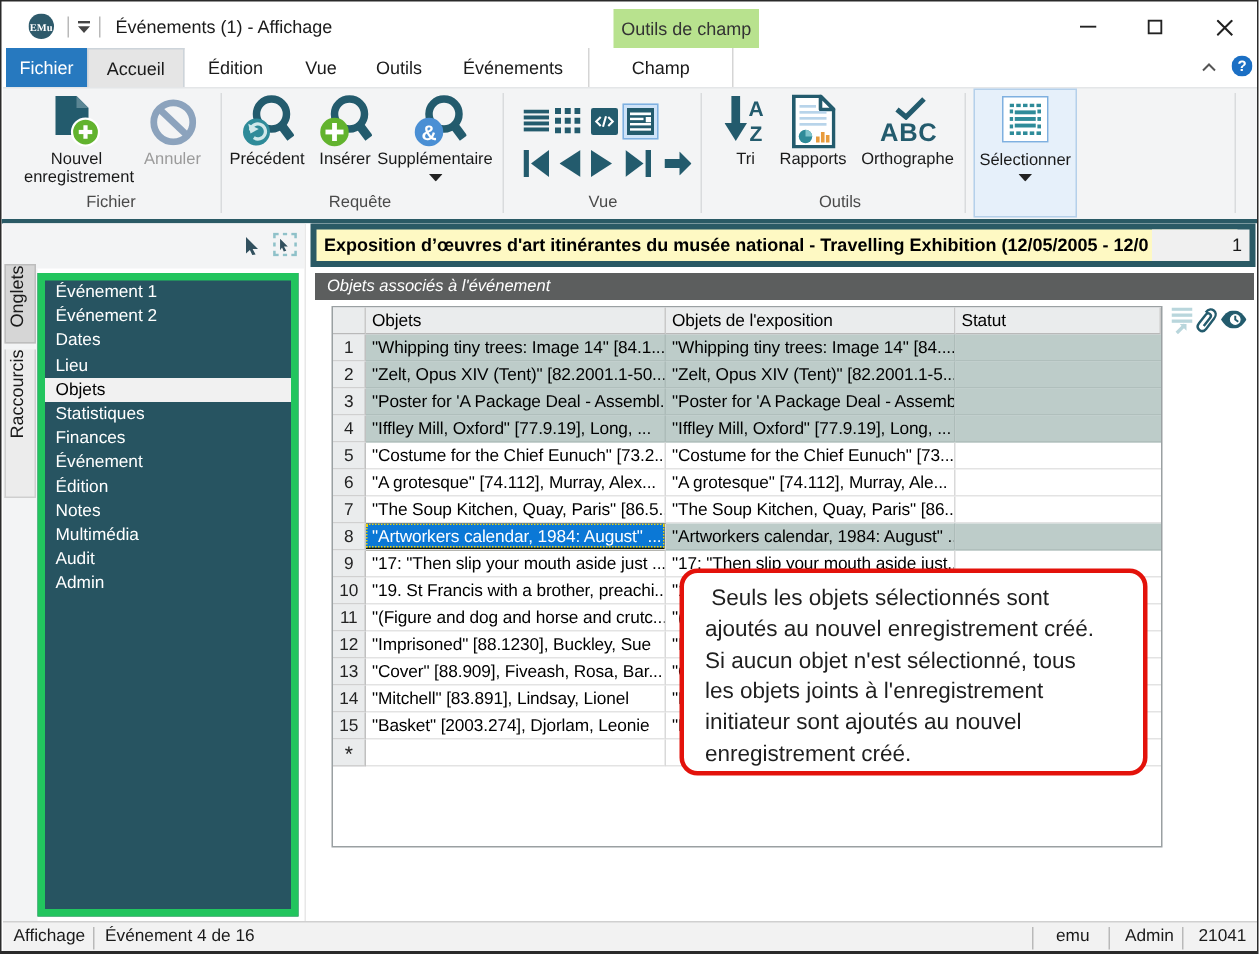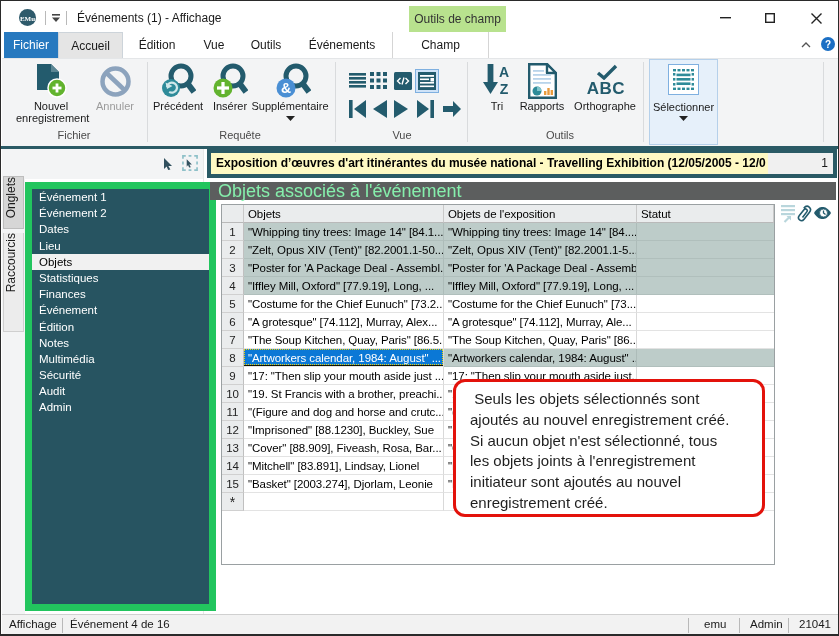--- a/index.html
+++ b/index.html
@@ -46,26 +46,26 @@
 #onefield { left:561px; top:4px; width:65px; height:21px; background:#f0f0f0; 
   font-size:12px; color:#1a1a1a; line-height:21px; text-align:right; padding-right:5px; }
 
 #tabstrip { left:0; top:30px; width:23px; height:435px; background:#f3f4f5; }
 .vtab { position:absolute; left:1px; width:21px; font-size:12px; color:#1a1a1a; }
 .vtab span { display:block; transform:rotate(180deg); writing-mode:vertical-rl; 
   width:21px; text-align:center; }
 #vtab-onglets { top:27px; height:53px; background:#d6d6d6; border:1px solid #bdbdbd; }
 #vtab-racc { top:84px; height:99px; background:#ececec; border:1px solid #cfcfcf; border-top:none; }
 
-#sidebar { left:23px; top:33px; width:191px; height:429px; background:#275461; border:7px solid #22c55e;}
+#sidebar { left:23px; top:33px; width:174px; height:429px; background:#275461; border:5px solid #22c55e;}
 .sbitem { height:16.2px; line-height:16.2px; font-size:11.5px; color:#fff; padding-left:7px; white-space:nowrap; }
 .sbsel { background:#f1f1f1; color:#000; }
 
 #objbar { left:208px; top:33px; width:626px; height:18px; background:#5c5e5e; 
-  font-size:18px; color:#86efac; line-height:18px; padding-left:8px; }
+  font-size:11px; color:#ffffff; line-height:18px; padding-left:8px;font-style:italic; }
 
 
 #grid { left:219px; top:55px; width:554px; height:361px; background:#fff; border:1px solid #9aa0a2; }
 .grow { position:absolute; left:0; width:552px; height:18px; }
 .gcell { position:absolute; top:0; height:18px; font-size:11.5px; color:#000; line-height:18px; letter-spacing:-0.08px; 
   padding-left:4px; white-space:nowrap; overflow:hidden; border-right:1px solid #d9d9d9; 
   border-bottom:1px solid #e3e3e3; }
 .rn { left:0; width:22px; background:#eaeced; text-align:center; padding-left:0; 
   border-right:1px solid #c0c0c0; border-bottom:1px solid #d0d0d0; color:#222; }
 .c1 { left:22px; width:200px; }
@@ -330,21 +330,20 @@
     <div class="sbitem">Événement 2</div>
     <div class="sbitem">Dates</div>
     <div class="sbitem">Lieu</div>
     <div class="sbitem sbsel">Objets</div>
     <div class="sbitem">Statistiques</div>
     <div class="sbitem">Finances</div>
     <div class="sbitem">Événement</div>
     <div class="sbitem">Édition</div>
     <div class="sbitem">Notes</div>
     <div class="sbitem">Multimédia</div>
-    <div class="sbitem">Sécurité</div>
     <div class="sbitem">Audit</div>
     <div class="sbitem">Admin</div>
   </div>
 
   <div id="objbar" class="abs">Objets associés à l'événement</div>
 
   <div id="grid" class="abs">
 <div class="grow hdr" style="top:0">
         <div class="gcell rn" style="border-bottom:1px solid #b9b9b9"></div>
         <div class="gcell c1">Objets</div>

